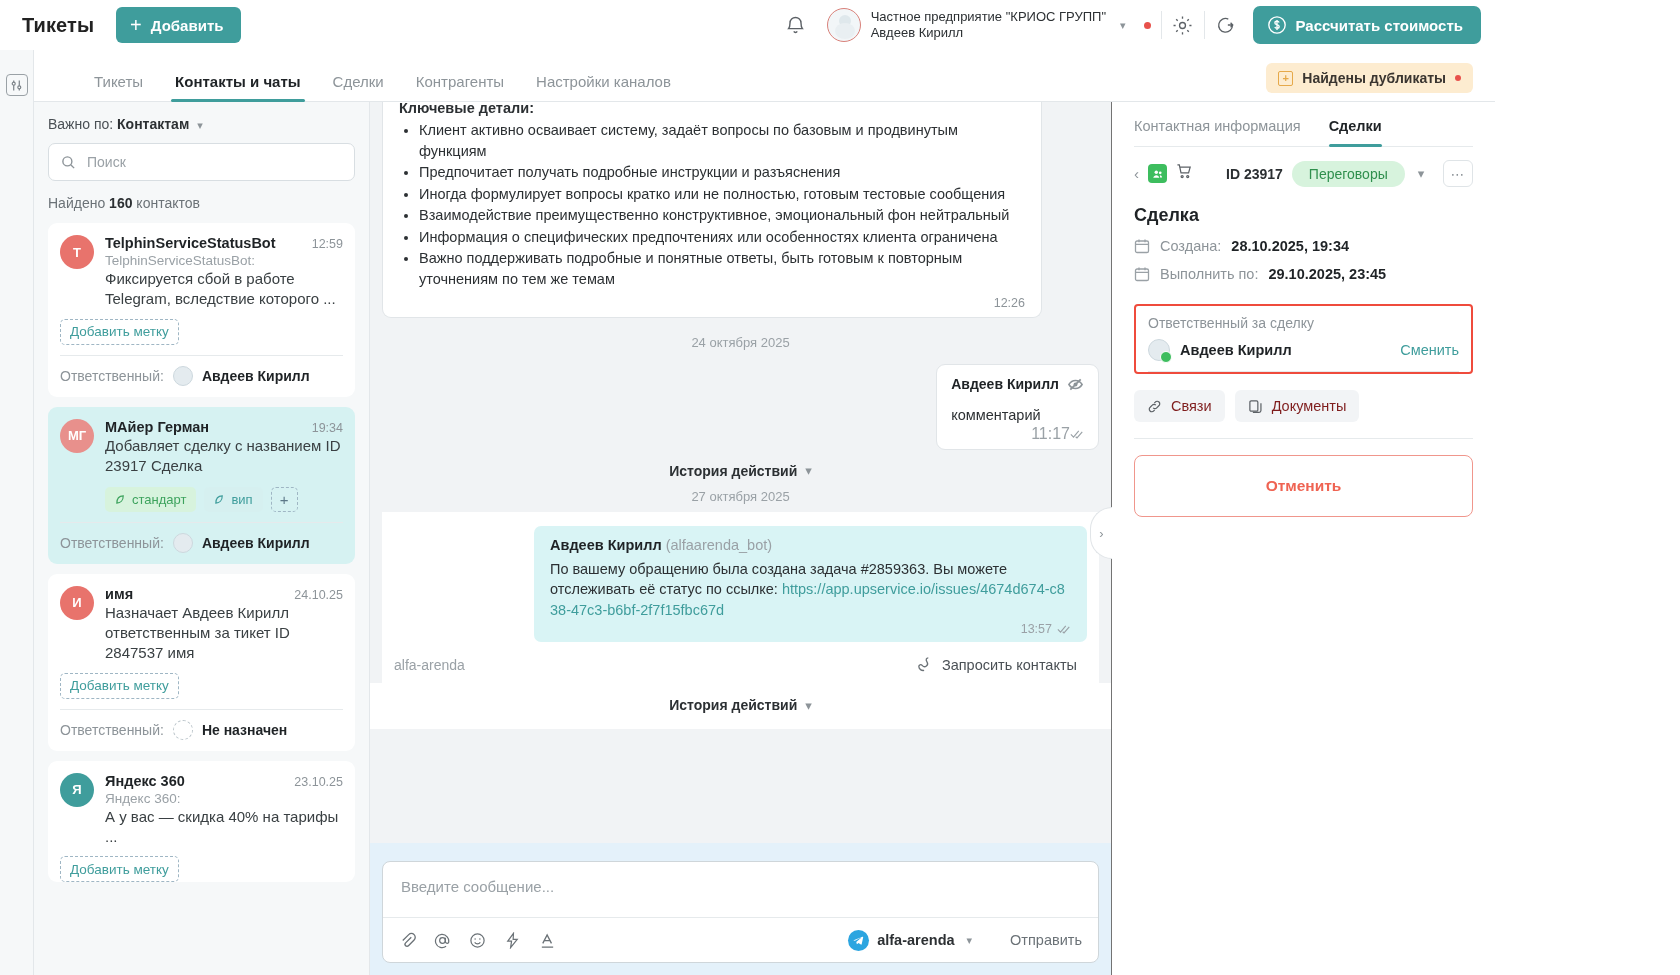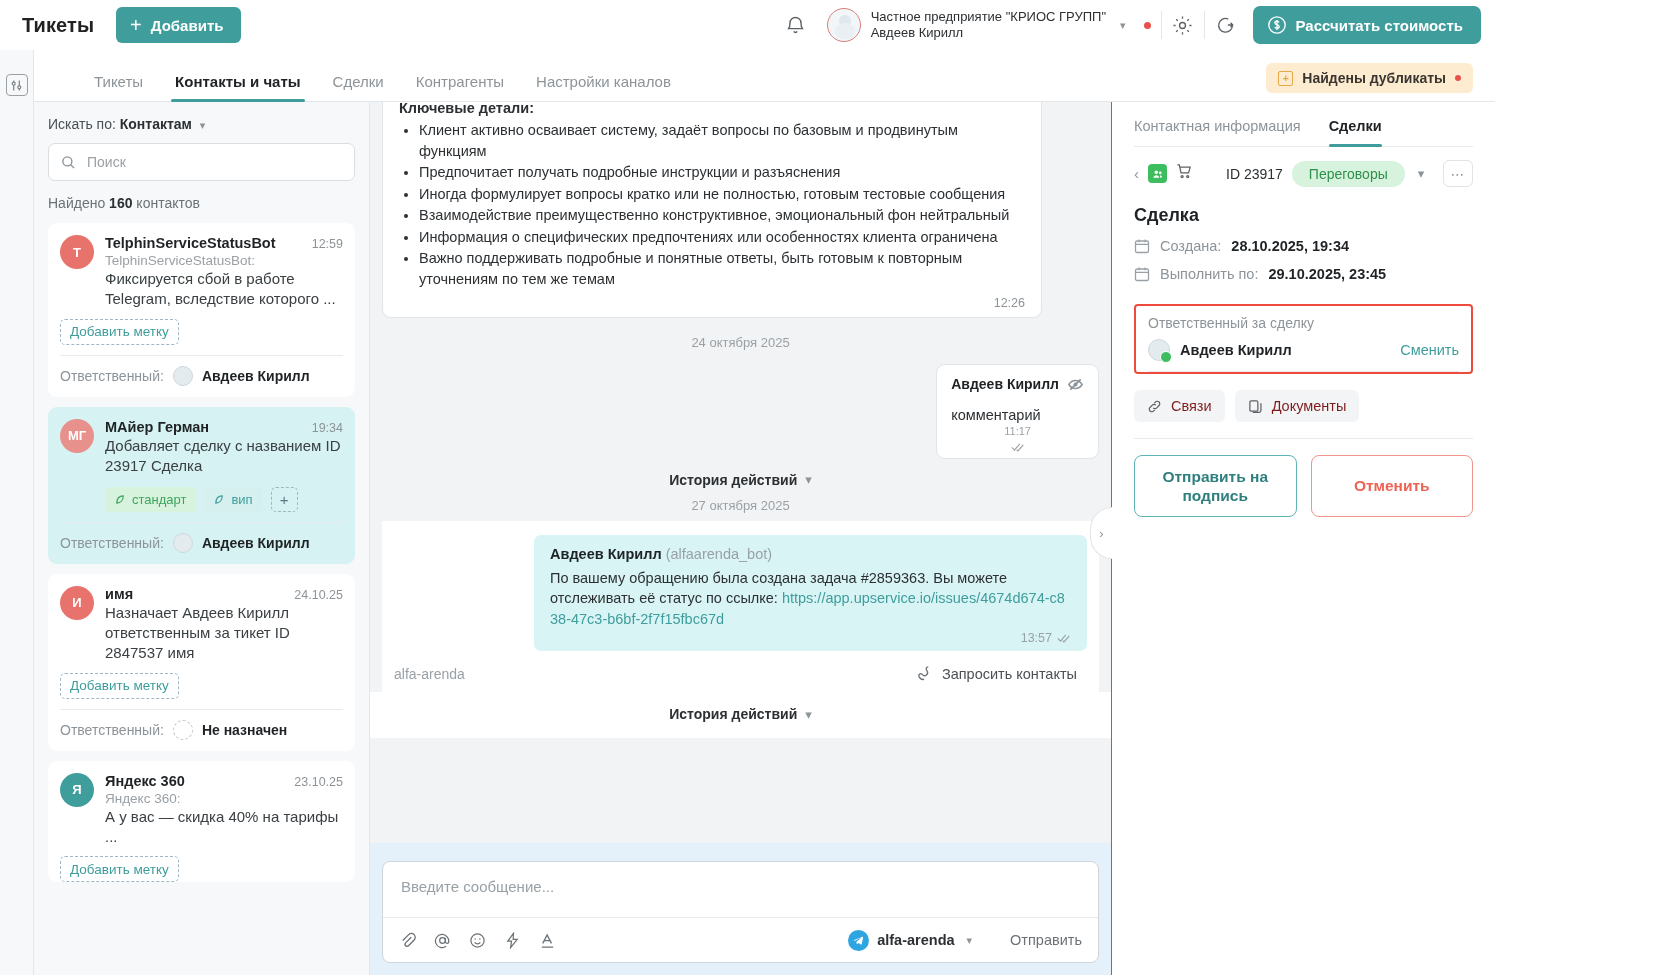--- a/index.html
+++ b/index.html
@@ -242,21 +242,21 @@
     font-size: 14px; font-weight: 700; color: #2c3033;
     padding: 13px 0 6px 0; cursor: pointer;
   }
   .hist-toggle .chev { color: #8d9499; font-weight: 400; font-size: 13px; }
 
   .bubble.me {
     max-width: 220px; padding: 11px 14px 6px 14px;
   }
   .me-head { display: flex; align-items: center; gap: 8px; font-size: 14px; font-weight: 700; color: #1f2326; }
   .me-text { font-size: 14.5px; color: #2c3033; margin-top: 14px; }
-  .me-foot { display: flex; align-items: center; justify-content: flex-end; gap: 5px; font-size: 11px; color: #9aa1a6; margin-top: 2px; flex-direction: column; }
+  .me-foot { display: flex; align-items: center; justify-content: flex-end; font-size: 16px; color: #9aa1a6; margin-top: 2px; }
 
   .sys-block { background: #ffffff; border-radius: 0; padding: 14px 0 0 0; margin-top: 8px; }
   .sys-bubble {
     background: #d9f4f5; border-radius: 7px;
     padding: 11px 16px 6px 16px;
     margin-left: 152px; margin-right: 12px;
   }
   .sys-name { font-size: 14.5px; font-weight: 700; color: #1f2326; }
   .sys-name .handle { color: #9aa1a6; font-weight: 400; }
   .sys-text { font-size: 14.5px; line-height: 1.42; color: #2c3033; margin-top: 6px; }
@@ -310,21 +310,21 @@
   .d-tab { font-size: 14.5px; color: #8d9499; padding: 16px 0 12px 0; cursor: pointer; position: relative; }
   .d-tab.active { color: #1f2326; font-weight: 700; }
   .d-tab.active::after { content: ""; position: absolute; left: 0; right: 0; bottom: -1px; height: 3px; background: #3f9d9c; border-radius: 2px; }
 
   .deal-nav { display: flex; align-items: center; gap: 9px; padding: 13px 0 4px 0; }
   .nav-chev { color: #8d9499; font-size: 15px; cursor: pointer; }
   .ico-green {
     width: 19px; height: 19px; border-radius: 4px; background: #3dbd5e;
     display: flex; align-items: center; justify-content: center; flex: none;
   }
-  .deal-id { font-size: 14px; color: #2c3033; font-weight: 400; padding-left: 24px; }
+  .deal-id { font-size: 14px; color: #2c3033; font-weight: 700; padding-left: 24px; }
   .status-pill {
     background: #d7f3dd; color: #2f8f4d;
     border-radius: 13px; height: 26px; padding: 0 17px;
     display: flex; align-items: center; font-size: 14px; cursor: pointer;
   }
   .deal-nav .sp { flex: 1; }
   .dots-btn {
     width: 30px; height: 27px; border: 1px solid #dfe4e7; border-radius: 6px;
     display: flex; align-items: center; justify-content: center;
     color: #8d9499; font-size: 14px; cursor: pointer; letter-spacing: 1px;
@@ -457,21 +457,21 @@
           <span class="dup-ico-box"></span>
           <span>Найдены дубликаты</span>
           <span class="bdot"></span>
         </div>
       </div>
 
       <div class="content">
 
         <div class="contacts">
           <div class="search-by">
-            <span class="sb-label">Искать по:</span>
+            <span class="sb-label">Важно по:</span>
             <span class="sb-val">Контактам</span>
             <span class="chev-sm">▾</span>
           </div>
 
           <div class="search-box">
             <svg width="15" height="15" viewBox="0 0 16 16" fill="none" stroke="#8d9499" stroke-width="1.5">
               <circle cx="6.8" cy="6.8" r="4.8"></circle>
                 <path d="M10.4 10.4L14 14"></path>
             </svg>
             <input type="text" placeholder="Поиск" style="">
@@ -787,21 +787,20 @@
                 <rect x="2" y="2" width="8.5" height="11" rx="1.4"></rect>
                   <path d="M13.8 4.6v7.6a2 2 0 0 1-2 2H5.2"></path>
               </svg>
               <span>Документы</span>
             </div>
           </div>
 
           <div class="deal-hr"></div>
 
           <div class="deal-actions">
-            <button class="btn-outline teal">Отправить на подпись</button>
             <button class="btn-outline red">Отменить</button>
           </div>
         </div>
 
       </div>
     </div>
   </div>
 </div>
 
 </body></html>

